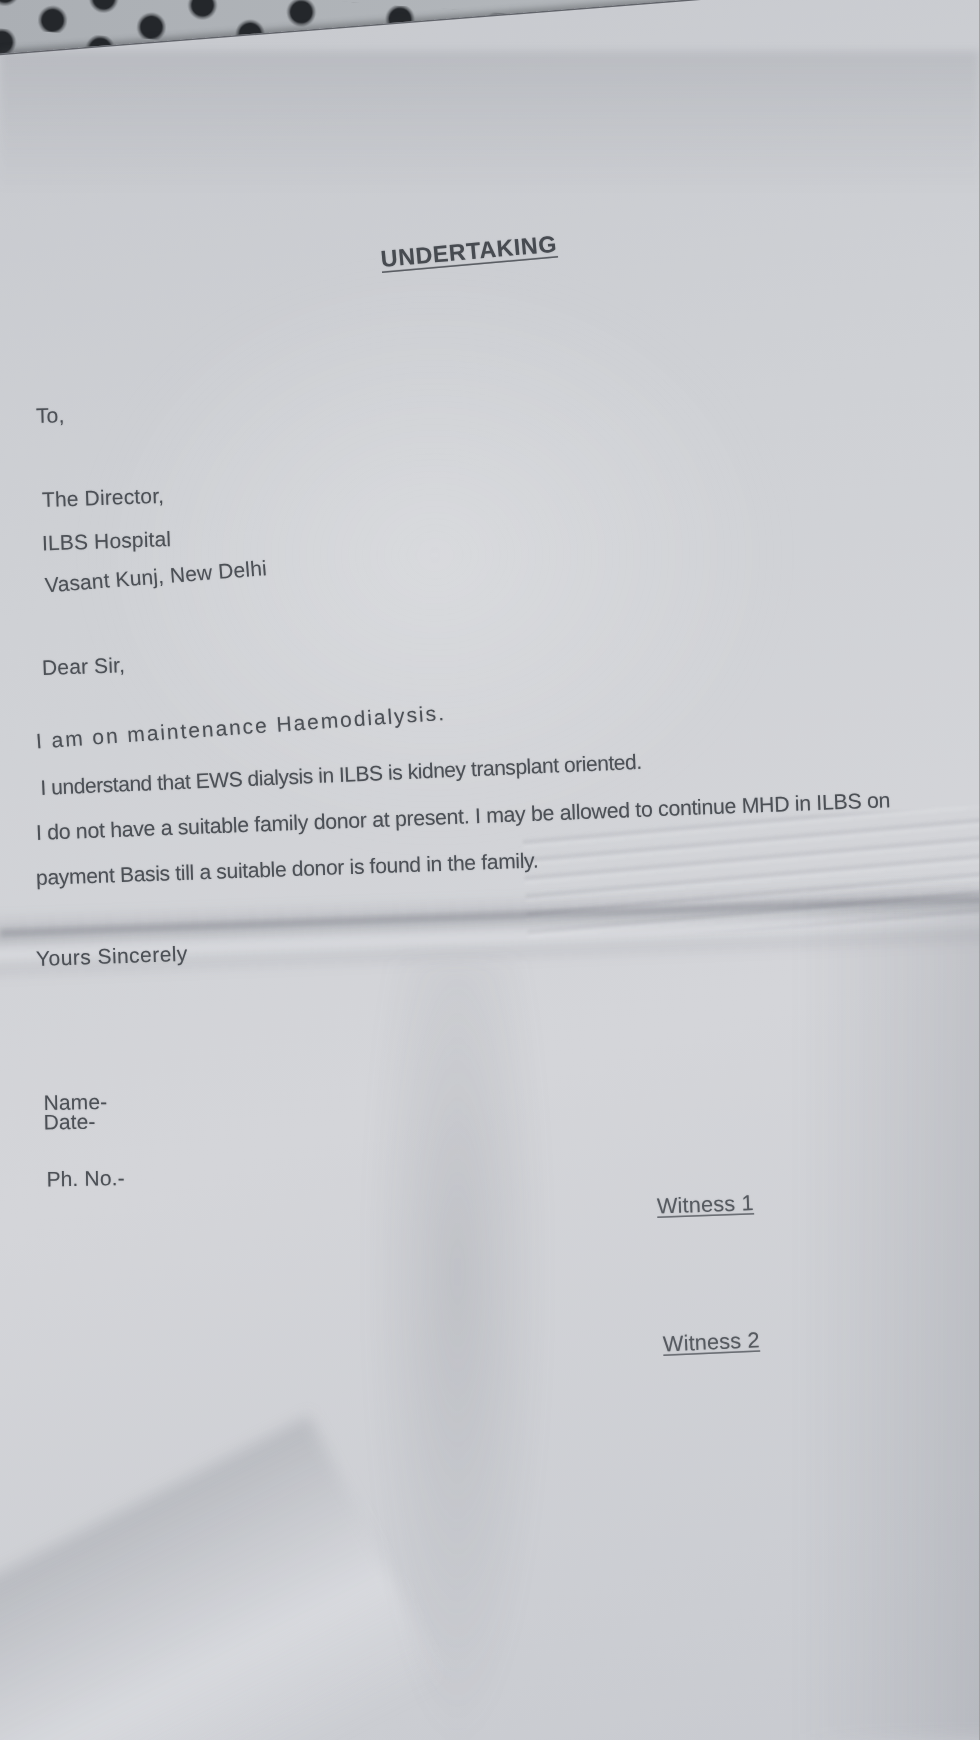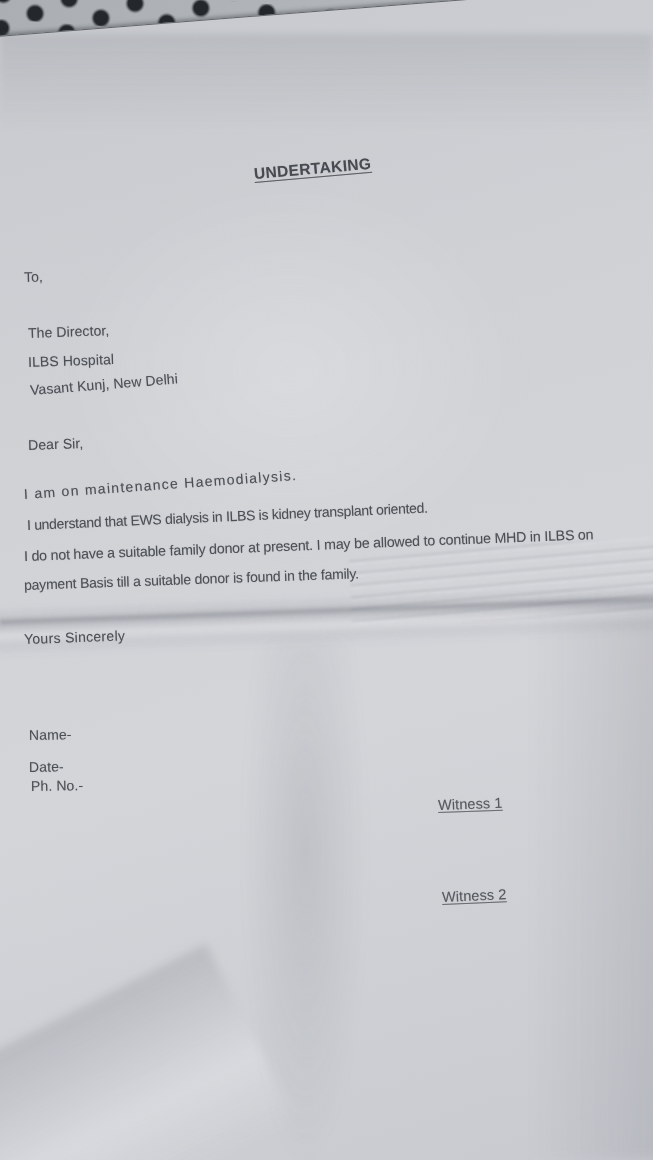--- a/index.html
+++ b/index.html
@@ -95,19 +95,19 @@
     <div class="ln" style="left:28px; top:438px; transform:rotate(-2deg);">Dear Sir,</div>
 
     <div class="ln" style="left:24px; top:487px; transform:rotate(-4deg); letter-spacing:1.3px;">I am on maintenance Haemodialysis.</div>
     <div class="ln" style="left:27px; top:518px; transform:rotate(-2.5deg); letter-spacing:-0.3px;">I understand that EWS dialysis in ILBS is kidney transplant oriented.</div>
     <div class="ln" style="left:24px; top:549px; transform:rotate(-2.2deg); letter-spacing:-0.2px; font-size:14.2px;">I do not have a suitable family donor at present. I may be allowed to continue MHD in ILBS on</div>
     <div class="ln" style="left:24px; top:578px; transform:rotate(-2deg); letter-spacing:-0.2px;">payment Basis till a suitable donor is found in the family.</div>
 
     <div class="ln" style="left:24px; top:632px; transform:rotate(-2deg); letter-spacing:.3px;">Yours Sincerely</div>
 
     <div class="ln" style="left:29px; top:728px; transform:rotate(-1deg);">Name-</div>
-    <div class="ln" style="left:29px; top:760px; transform:rotate(-1deg);">Date-</div>
+    <div class="ln" style="left:29px; top:741px; transform:rotate(-1deg);">Date-</div>
     <div class="ln" style="left:31px; top:779px; transform:rotate(-1deg);">Ph. No.-</div>
 
     <div class="ln witness" style="left:438px; top:798px; transform:rotate(-2deg);">Witness 1</div>
     <div class="ln witness" style="left:442px; top:890px; transform:rotate(-2.5deg);">Witness 2</div>
   </div>
 </div>
 
 </body></html>

